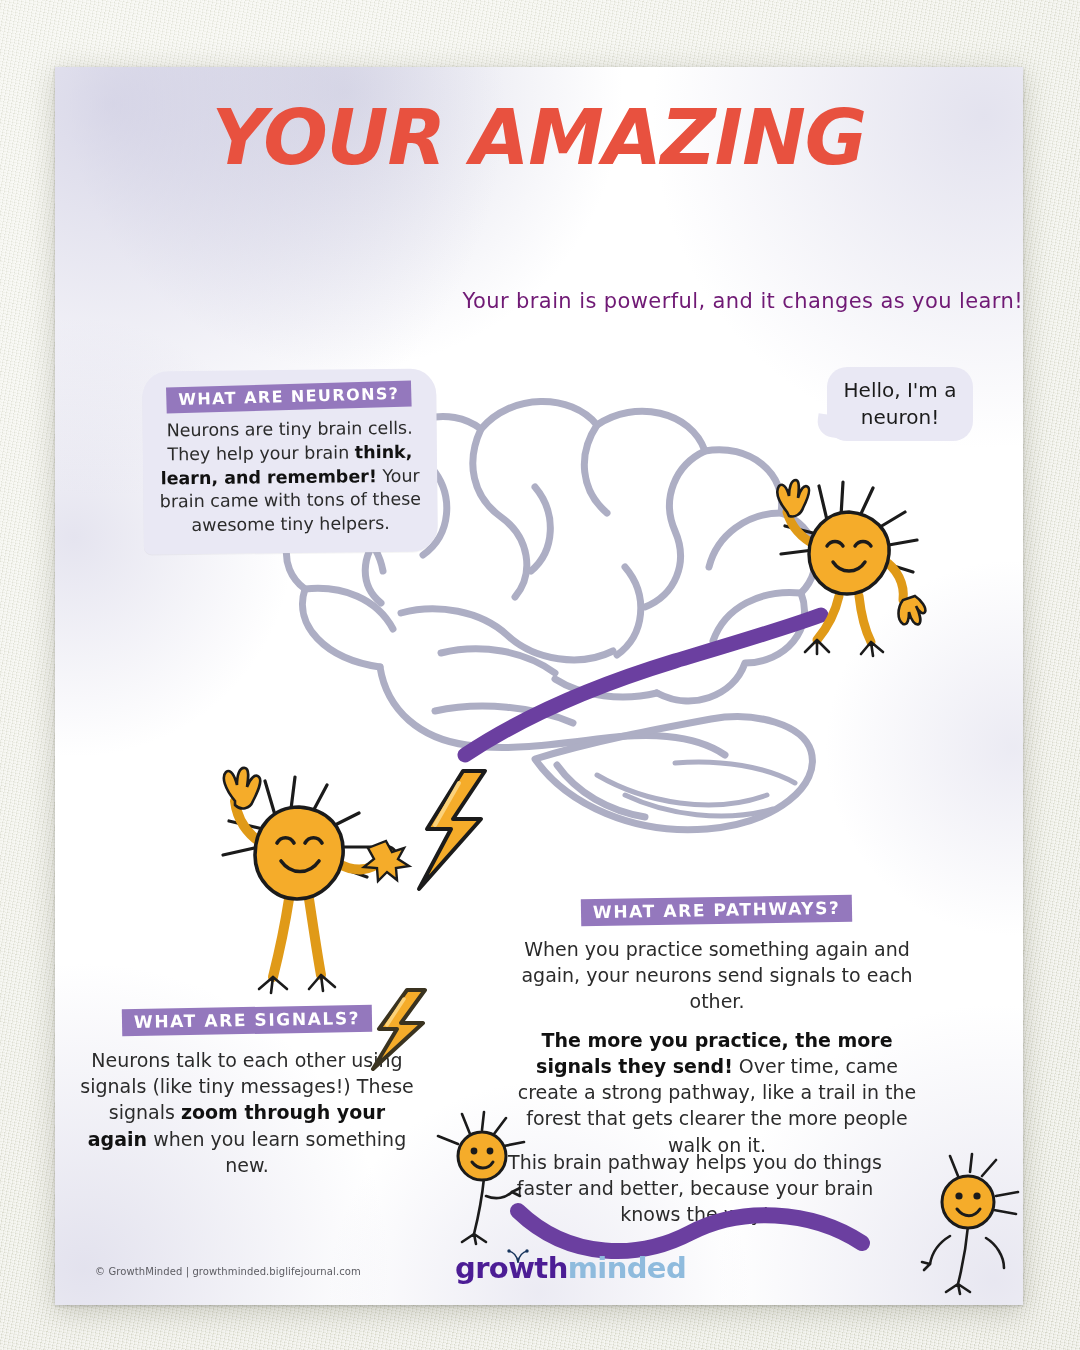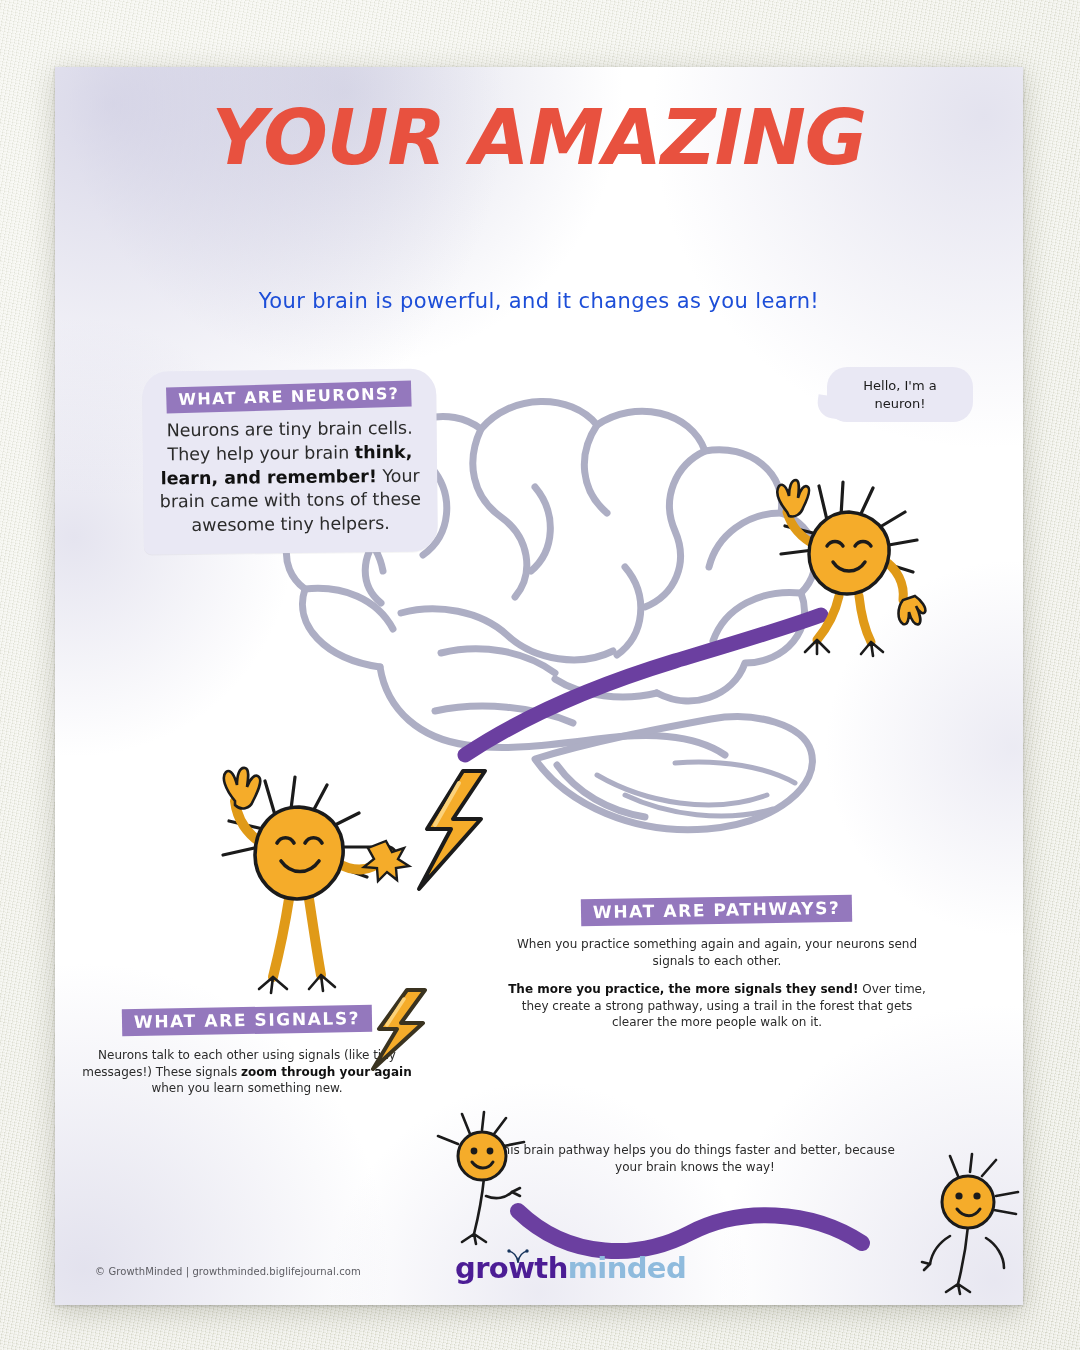--- a/index.html
+++ b/index.html
@@ -44,36 +44,36 @@
     font-weight:bold;font-style:italic;
     letter-spacing:-1px;line-height:.92;
     white-space:nowrap;
   }
   #tl1{font-size:76px;}
   #tl2{font-size:76px;margin-top:6px;}
   .t-red{color:#e8513f;}
   .t-teal{color:#4bb4c8;}
   .t-orange{color:#f2a61e;}
   #subtitle{
-    position:absolute;left:0;right:0;top:222px;text-align:center;
-    font-family:"DejaVu Sans", sans-serif;
-    font-size:21px;color:#1d4ed8;letter-spacing:.4px;
+    position:absolute;left:0;right:0;top:222px;text-align:right;
+    font-family:"DejaVu Sans", sans-serif;
+    font-size:21px;color:#701a75;letter-spacing:.4px;
   }
 
   
   .badge{
     display:inline-block;background:#9478bd;color:#fff;
     font-family:"DejaVu Sans", sans-serif;
     font-size:17px;font-weight:bold;letter-spacing:1.6px;
     padding:3px 12px 4px 12px;
     transform:rotate(-1deg);
   }
   .body-txt{
     font-family:"DejaVu Sans", sans-serif;
-    font-size:12px;line-height:1.38;color:#2b2b2b;
+    font-size:19px;line-height:1.38;color:#2b2b2b;
   }
   .body-txt b{font-weight:bold;color:#111;}
 
   
   #neuron-box{
     position:absolute;left:88px;top:303px;width:262px;
     background:#e9e8f4;border-radius:26px 26px 26px 8px;
     padding:14px 16px 16px 16px;
     transform:rotate(-.6deg);
     box-shadow:0 1px 0 rgba(0,0,0,.04);
@@ -81,21 +81,21 @@
   }
   #neuron-box .badge{margin-bottom:8px;font-size:16px;letter-spacing:1.4px;}
   #neuron-box .body-txt{font-size:17.5px;line-height:1.36;}
 
   
   #speech{
     position:absolute;left:772px;top:300px;width:122px;
     background:#e9e8f4;border-radius:20px;
     padding:10px 12px;text-align:center;
     font-family:"DejaVu Sans", sans-serif;
-    font-size:13px;line-height:1.35;color:#1b1b1b;
+    font-size:20px;line-height:1.35;color:#1b1b1b;
   }
   #speech:after{
     content:"";position:absolute;left:-10px;bottom:4px;
     width:26px;height:22px;background:#e9e8f4;
     border-radius:0 0 0 16px;
     transform:rotate(8deg);
   }
 
   
   #pathways{position:absolute;left:452px;top:830px;width:420px;text-align:center;}
@@ -277,21 +277,21 @@
   </svg>
 
   <svg class="abs" style="left:342px;top:700px;" width="110" height="130" viewBox="0 0 110 130">
     <path d="M66 4 L30 62 L54 62 L22 122 L84 52 L56 52 L88 4 Z" fill="#f5ac2a" stroke="#1b1b1b" stroke-width="4" stroke-linejoin="round"></path>
     <path d="M62 16 L38 58" stroke="#fbd27a" stroke-width="4" fill="none" stroke-linecap="round"></path>
   </svg>
 
   <div id="pathways">
     <div class="badge">WHAT ARE PATHWAYS?</div>
     <p class="body-txt">When you practice something again and again, your neurons send signals to each other.</p>
-    <p class="body-txt"><b>The more you practice, the more signals they send!</b><span> Over time, they create a strong pathway, using a trail in the forest that gets clearer the more people walk on it.</span></p>
+    <p class="body-txt"><b>The more you practice, the more signals they send!</b><span> Over time, came create a strong pathway, like a trail in the forest that gets clearer the more people walk on it.</span></p>
   </div>
 
   <div id="signals">
     <div class="badge">WHAT ARE SIGNALS?</div>
     <p class="body-txt"><span>Neurons talk to each other using signals (like tiny messages!) These signals </span><b>zoom through your again</b><span> when you learn something new.</span></p>
   </div>
 
   <svg class="abs" style="left:308px;top:920px;" width="74" height="86" viewBox="0 0 74 86">
     <path d="M44 3 L16 42 L34 42 L10 82 L60 36 L38 36 L62 3 Z" fill="#f5ac2a" stroke="#3a3320" stroke-width="4" stroke-linejoin="round"></path>
     <path d="M41 12 L24 38" stroke="#fbd27a" stroke-width="3.5" fill="none" stroke-linecap="round"></path>

